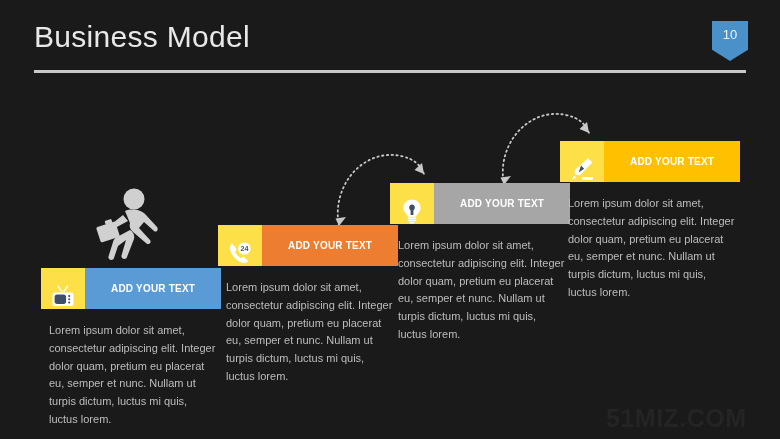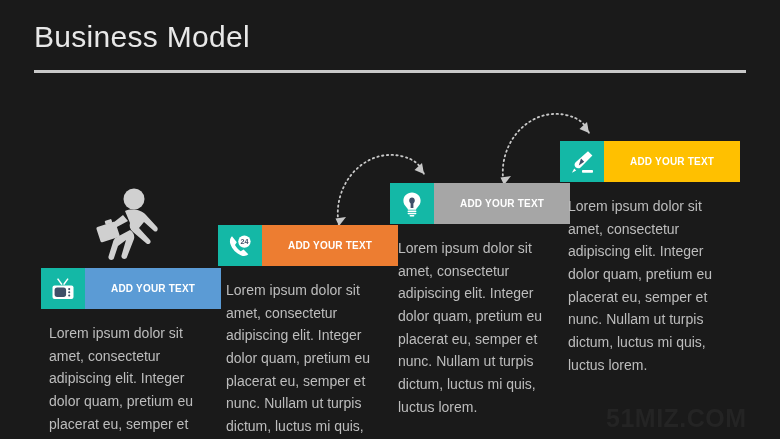--- a/index.html
+++ b/index.html
@@ -68,41 +68,41 @@
     position: absolute;
   }
   .step-bar {
     display: flex;
     align-items: stretch;
     height: 41px;
   }
   .step-icon {
     width: 44px;
     flex: 0 0 44px;
-    background: #14b8a6;
+    background: #fde047;
     display: flex;
-    align-items: center;
+    align-items: flex-end;
     justify-content: center;
   }
   .step-icon svg { display: block; }
   .step-label {
     flex: 1 1 auto;
     display: flex;
     align-items: center;
     padding-left: 26px;
     font-size: 10px;
     font-weight: 600;
     letter-spacing: 0.2px;
     color: #ffffff;
     white-space: nowrap;
   }
   .step-body {
     margin-top: 13px;
     padding-left: 8px;
-    font-size: 14px;
+    font-size: 11px;
     line-height: 1.62;
     color: #bdbdbd;
     width: 168px;
   }
 
   
   .c-blue   { background: #5b9bd5; }
   .c-orange { background: #ed7d31; }
   .c-gray   { background: #a6a6a6; }
   .c-yellow { background: #ffc000; }
@@ -131,20 +131,24 @@
   }
 </style>
 </head>
 <body>
 
 <div id="slide">
 
   <div id="page-title">Business Model</div>
   <div id="title-rule"></div>
 
+  <div id="slide-badge">
+    <div class="ribbon"></div>
+    <div class="num">10</div>
+  </div>
 
   <div id="runner">
     <svg width="72" height="76" viewBox="0 0 72 76">
       <g fill="#d0d0d0">
         <circle cx="42" cy="11" r="10.5"></circle>
         <path d="M33 23 C40 20 50 22 54 27 L65 39 C67 41.5 64.5 45 62 43 L52 34 L47 40 L58 52 C60 54 57 57.5 54.5 55.5 L41 44 C38 41.5 37 38 38 35 L33 23 Z"></path>
         <path d="M38 42 C41 44 43 47 42 51 L35 69 C34 72.5 28.5 71 29.5 67.5 L34 52 L26 58 L22 70 C21 73.5 15.5 72 16.5 68.5 L21 54 C21.5 52 22.5 50.5 24 49.5 L38 42 Z"></path>
         <path d="M36 33 L23 40 C20.5 41.5 17 39 19 36.5 L31 27 L36 33 Z"></path>
         <rect x="6" y="36" width="20" height="16" rx="1.5" transform="rotate(-18 16 44)"></rect>
         <rect x="13" y="32" width="7" height="4" rx="1" transform="rotate(-18 16 34)"></rect>

